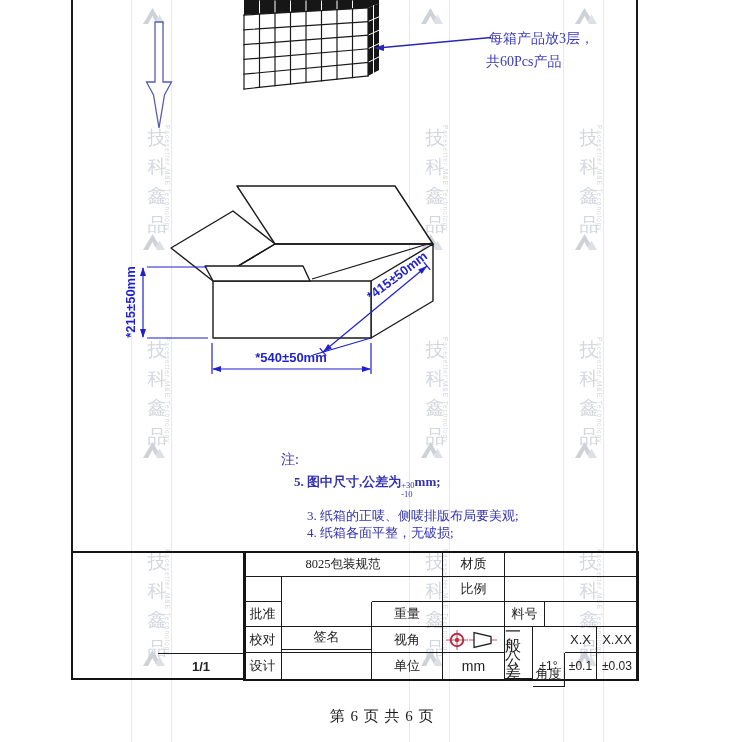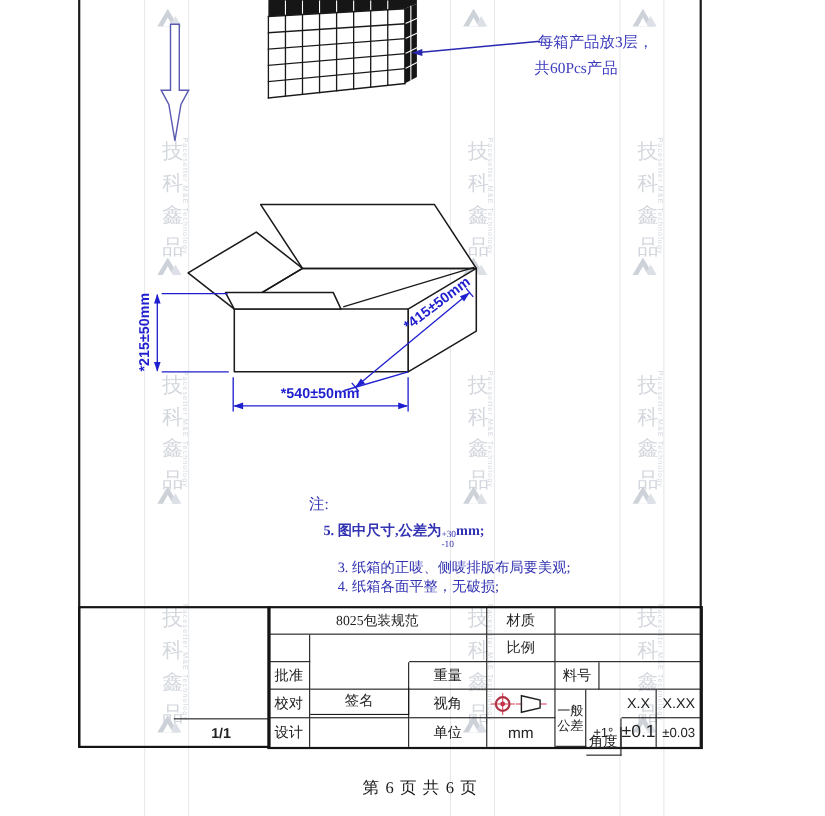--- a/index.html
+++ b/index.html
@@ -172,36 +172,36 @@
   <div class="tc" style="left:282px;top:602px;width:90px;height:25px;"></div>
   <div class="tc" style="left:372px;top:602px;width:71px;height:25px;">重量</div>
   <div class="tc" style="left:443px;top:602px;width:62px;height:25px;"></div>
   <div class="tc" style="left:505px;top:602px;width:40px;height:25px;">料号</div>
   <div class="tc" style="left:545px;top:602px;width:92px;height:25px;border-right:none;"></div>
 
   <div class="tc" style="left:244px;top:627px;width:38px;height:26px;">校对</div>
   <div class="tc" style="left:282px;top:627px;width:90px;height:26px;"></div>
   <div class="tc" style="left:372px;top:627px;width:71px;height:26px;">视角</div>
   <div class="tc" style="left:443px;top:627px;width:62px;height:26px;"></div>
-  <div class="tc" style="left:505px;top:627px;width:28px;height:52px;font-size:12px;">
+  <div class="tc" style="left:505px;top:627px;width:28px;height:52px;font-size:16px;">
     <span class="tol2">
         <span>一般</span>
         <span>公差</span>
       </span>
   </div>
   <div class="tc" style="left:533px;top:661px;width:32px;height:26px;text-decoration:underline;">角度</div>
   <div class="tc sans" style="left:565px;top:627px;width:32px;height:26px;">X.X</div>
   <div class="tc sans" style="left:597px;top:627px;width:40px;height:26px;border-right:none;">X.XX</div>
 
   <div class="tc" style="left:244px;top:653px;width:38px;height:26px;border-bottom:none;">设计</div>
   <div class="tc" style="left:282px;top:653px;width:90px;height:26px;border-bottom:none;"></div>
   <div class="tc" style="left:372px;top:653px;width:71px;height:26px;border-bottom:none;">单位</div>
   <div class="tc sans" style="left:443px;top:653px;width:62px;height:26px;border-bottom:none;font-size:14px;">mm</div>
   <div class="tc sans" style="left:533px;top:653px;width:32px;height:26px;border-bottom:none;font-size:12px;">±1°</div>
-  <div class="tc sans" style="left:565px;top:653px;width:32px;height:26px;border-bottom:none;font-size:16px;">±0.1</div>
+  <div class="tc sans" style="left:565px;top:653px;width:32px;height:26px;border-bottom:none;font-size:12px;">±0.1</div>
   <div class="tc sans" style="left:597px;top:653px;width:40px;height:26px;border:none;font-size:12px;">±0.03</div>
 
   <svg id="drawing" width="750" height="742" viewBox="0 0 750 742">
 
     <polygon points="155,22 163,22 163,82 171.5,82 164.5,95 159,128 153.5,95 146.5,82 155,82" fill="#ffffff" stroke="#5b5bb0" stroke-width="1.3"></polygon>
 
     <g stroke-linecap="square">
       <polygon points="244,15 368,8 379,3.5 379,0 244,0" fill="#161616"></polygon>
       <polygon points="368,8 379,3.5 379,70 368,76" fill="#161616"></polygon>
       <polygon points="244,15 368,8 368,76 244,89" fill="#ffffff"></polygon>

